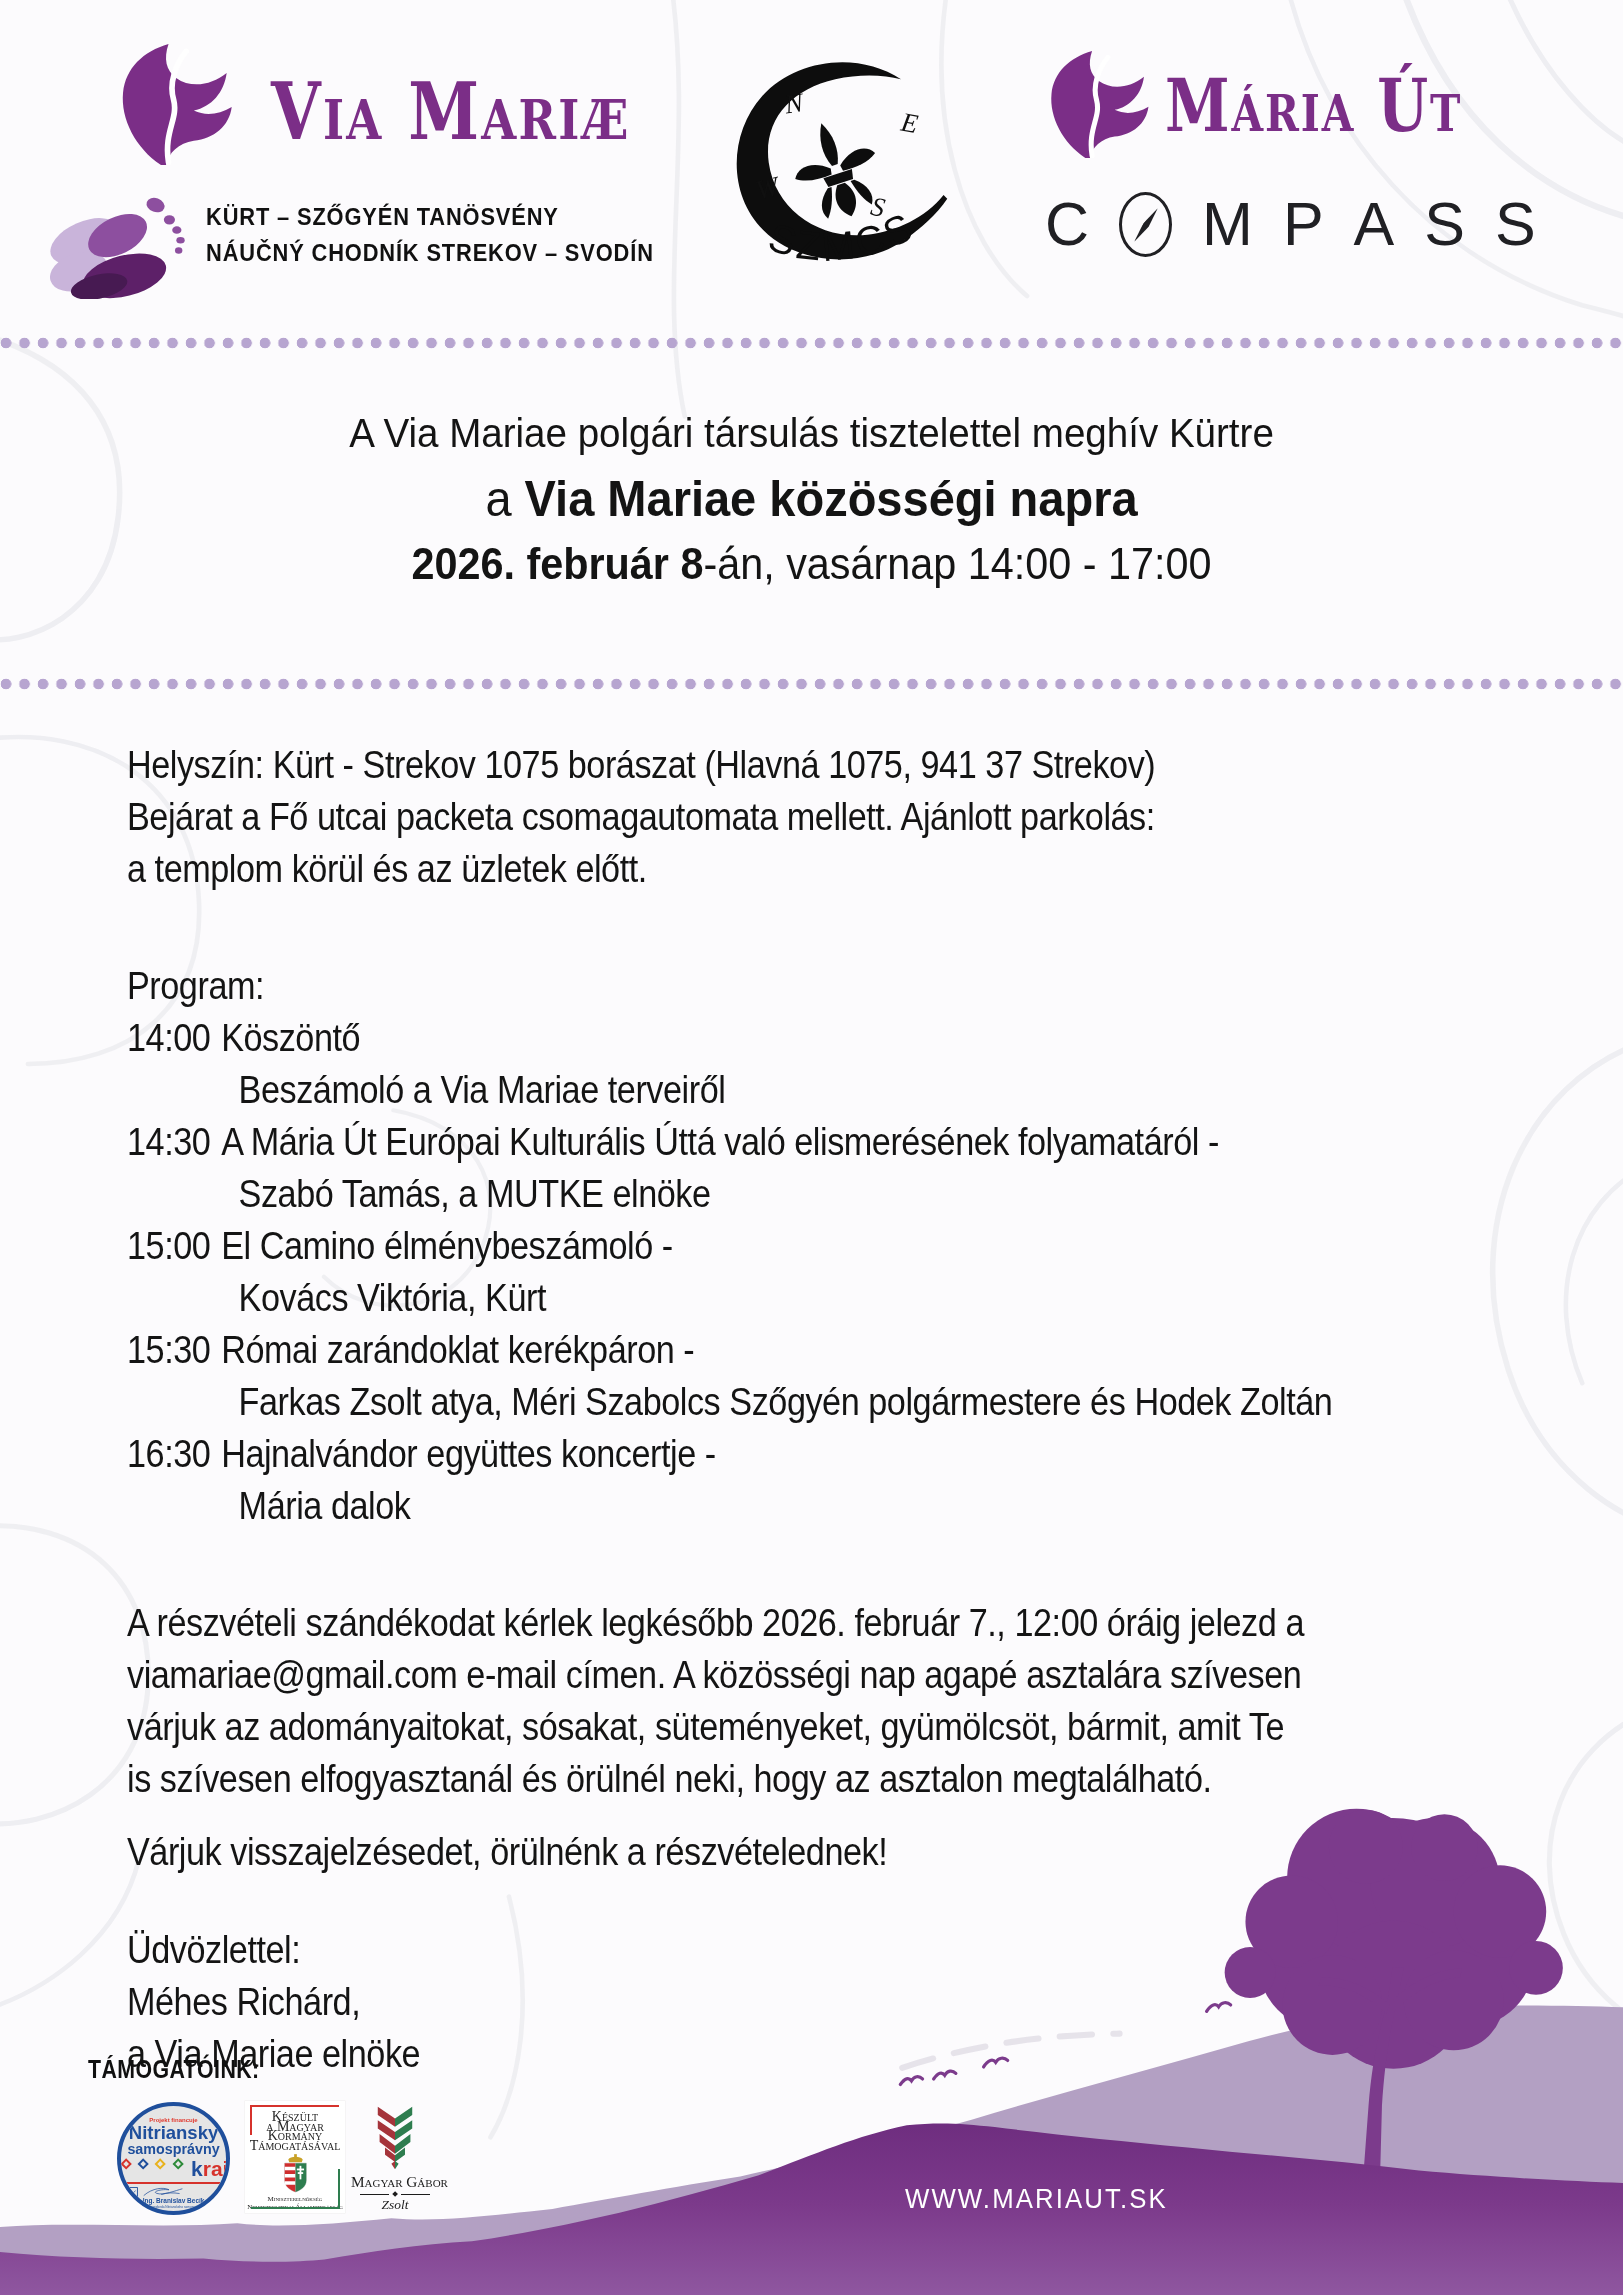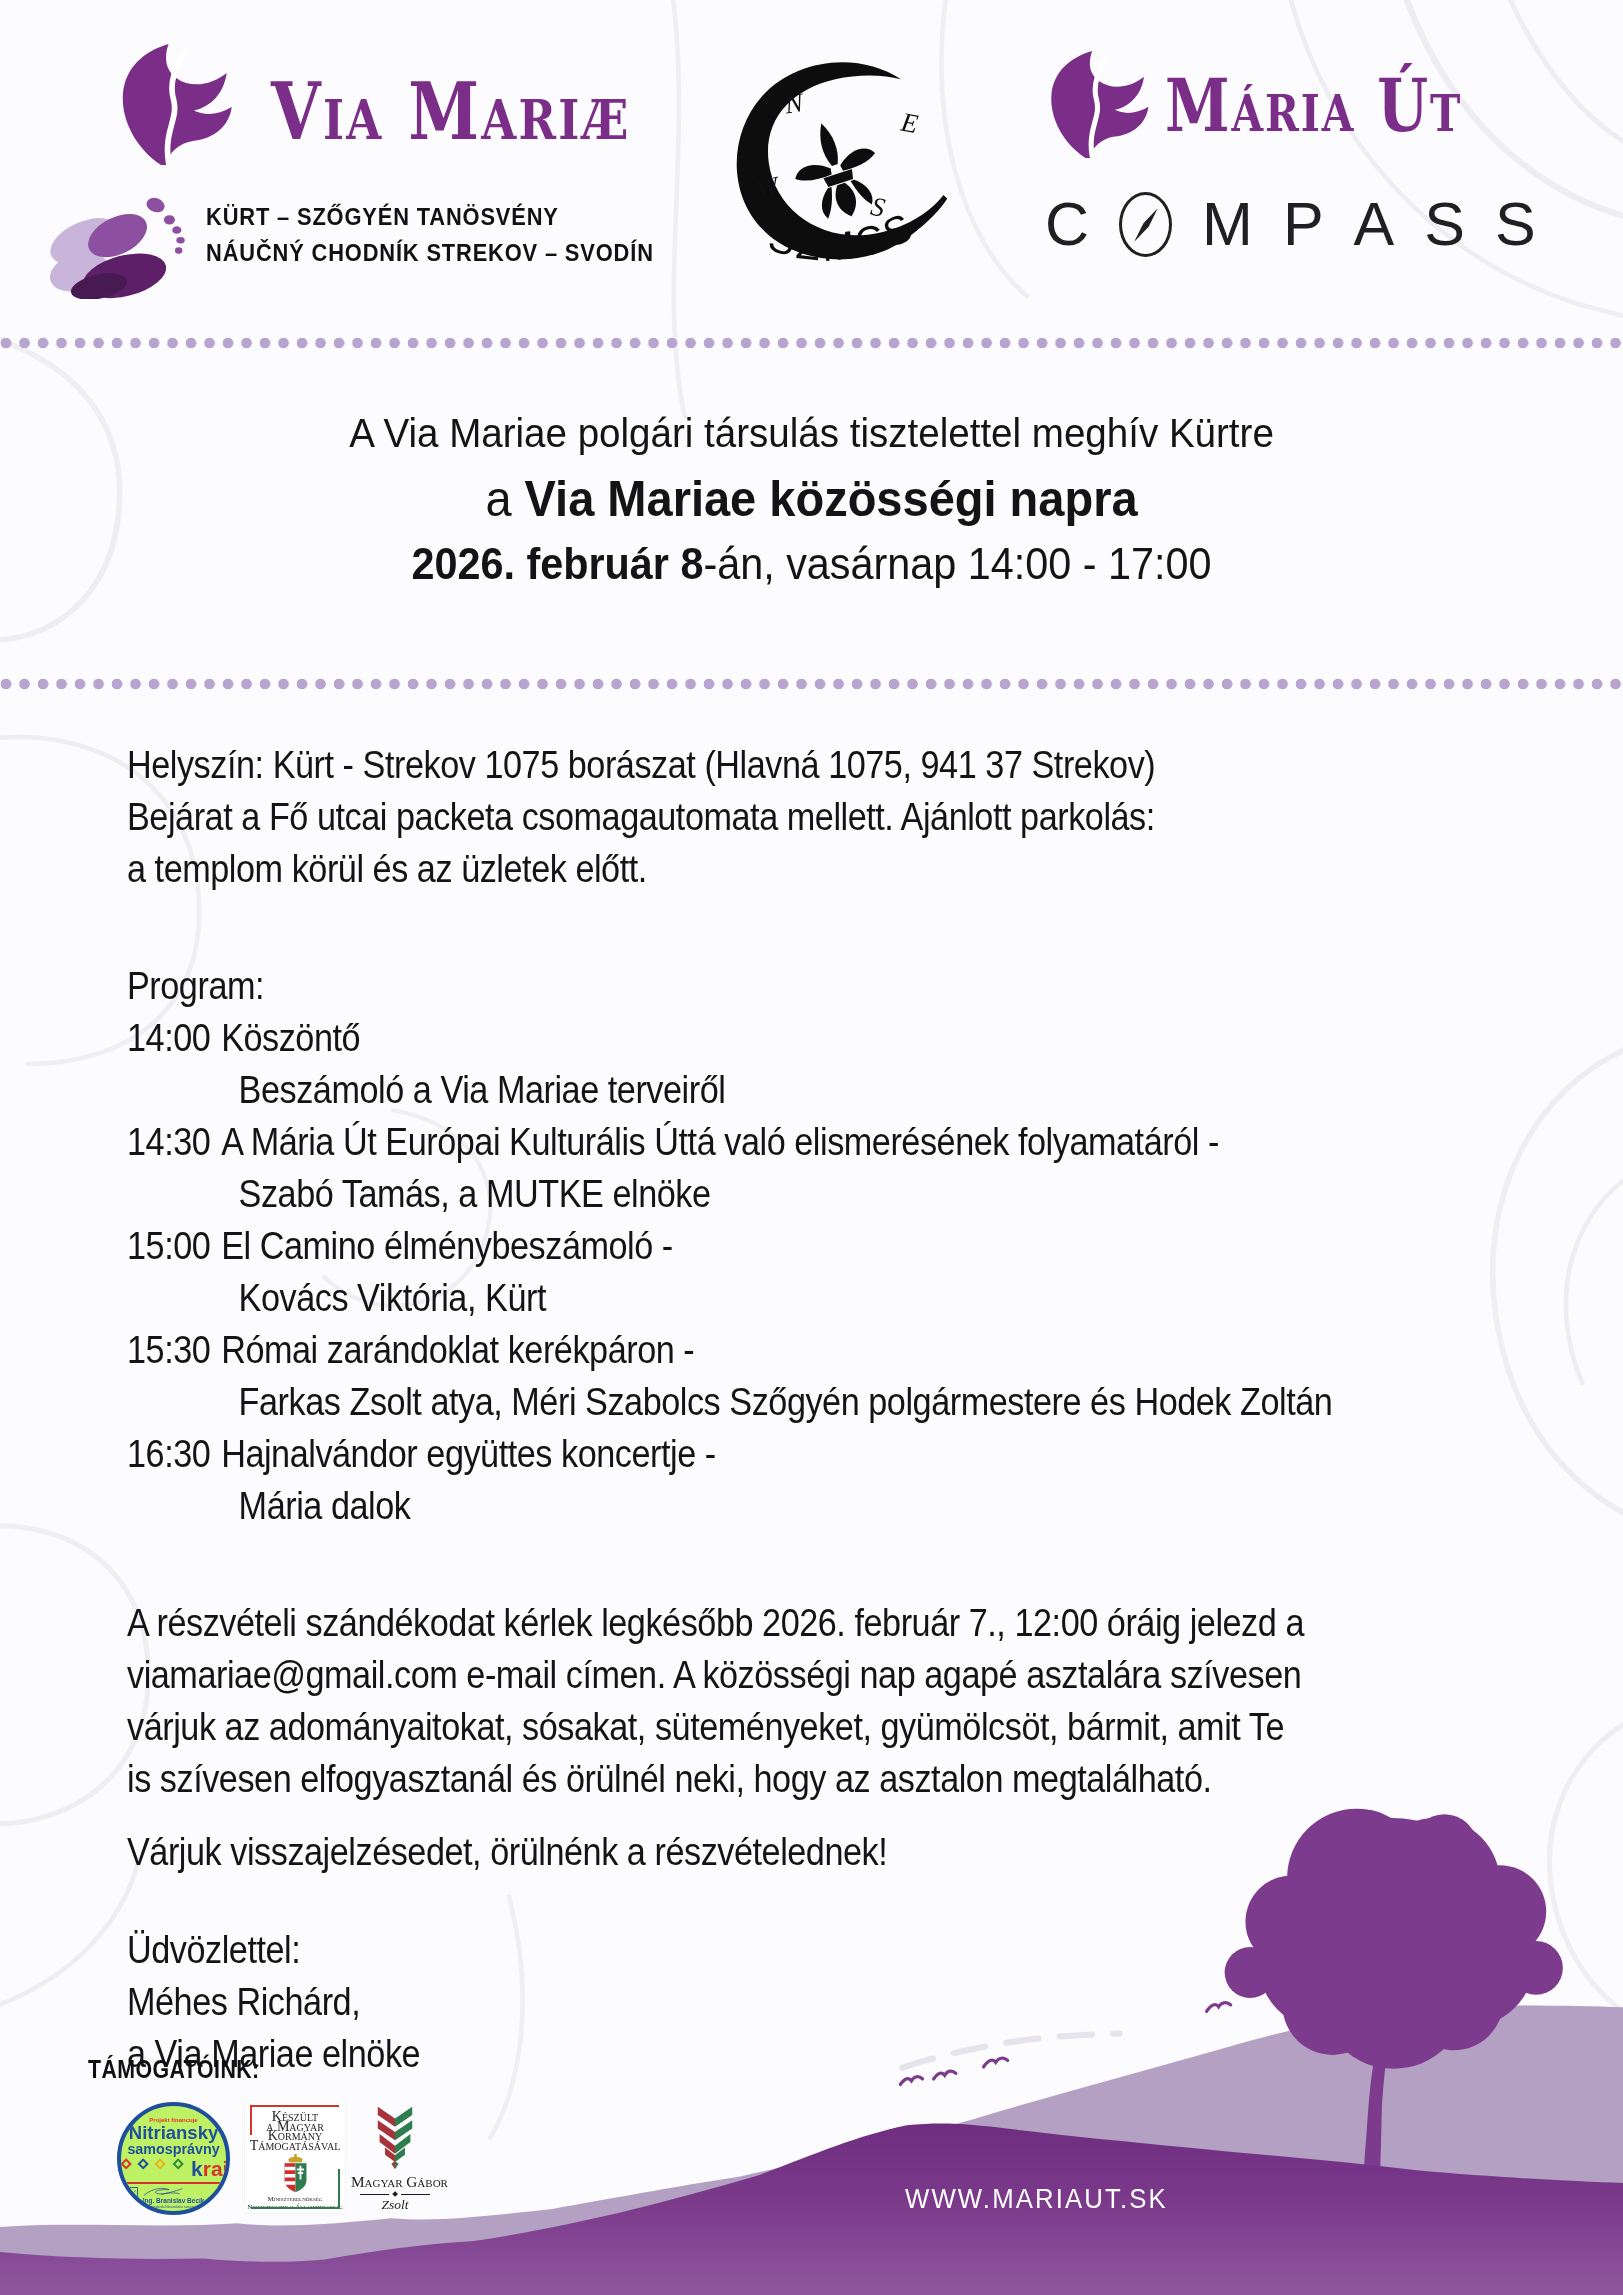--- a/index.html
+++ b/index.html
@@ -80,21 +80,21 @@
   .ptime{margin-right:12px;}
 
   
   .sup-head{
     position:absolute;left:88px;top:2054px;z-index:2;
     font-size:26px;font-weight:700;letter-spacing:0.5px;color:#101010;
     transform:scaleX(.82);transform-origin:0 0;white-space:nowrap;
   }
   .nit{
     position:absolute;left:117px;top:2102px;width:113px;height:113px;z-index:2;
-    background:#bef264;border:4.2px solid #1f4f9c;border-radius:50%;box-sizing:border-box;
+    background:#e5e5e5;border:4.2px solid #1f4f9c;border-radius:50%;box-sizing:border-box;
     text-align:center;overflow:hidden;
   }
   .nit-fin{margin-top:11px;font-size:6px;font-weight:700;color:#e0392e;}
   .nit-1{font-size:18.5px;line-height:19.4px;font-weight:700;color:#1f4f9c;}
   .nit-2{font-size:14.3px;line-height:15.7px;font-weight:700;color:#1f4f9c;}
   .nit-row{display:inline-flex;gap:9px;border-bottom:2.8px solid #d6332c;padding:1.9px 0.9px 3.7px 0.9px;}
   .dia{width:8.3px;height:8.3px;transform:rotate(45deg);box-sizing:border-box;}
   .dia-r{border:2.3px solid #d6332c;}
   .dia-b{border:2.3px solid #1f4f9c;}
   .dia-y{border:2.3px solid #e8b21d;}

